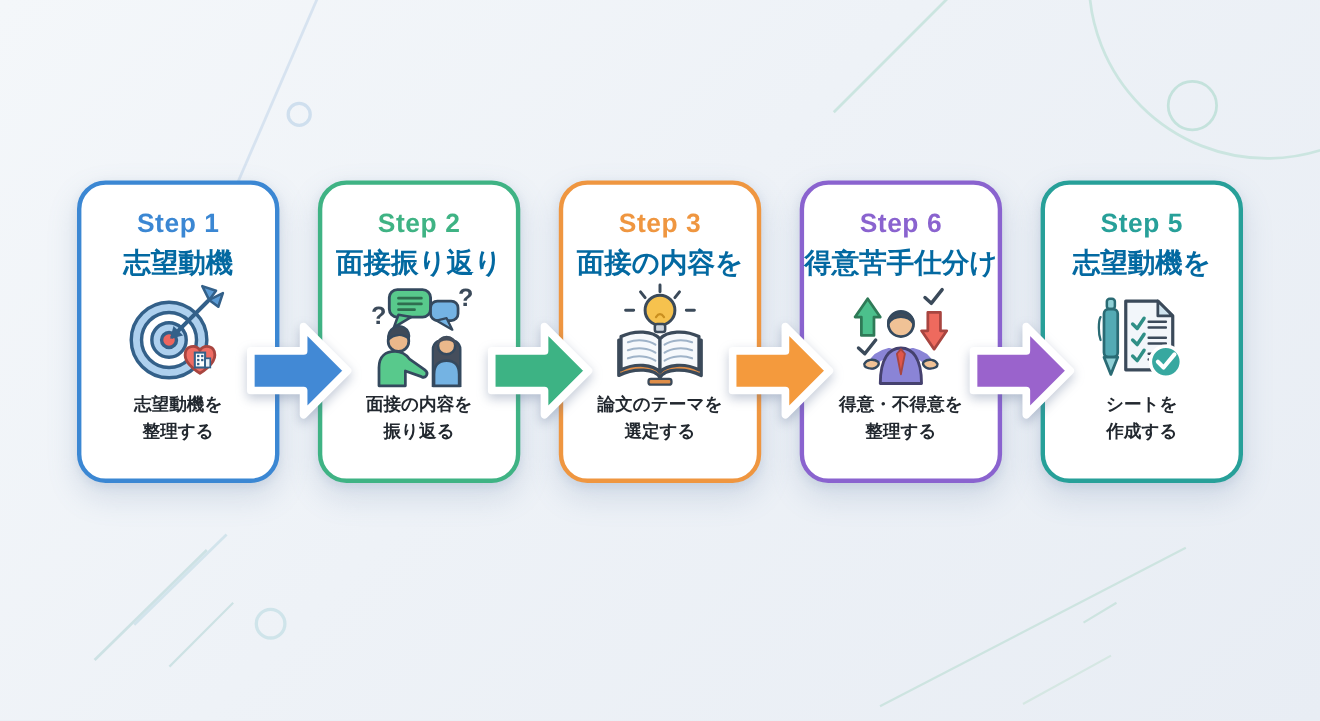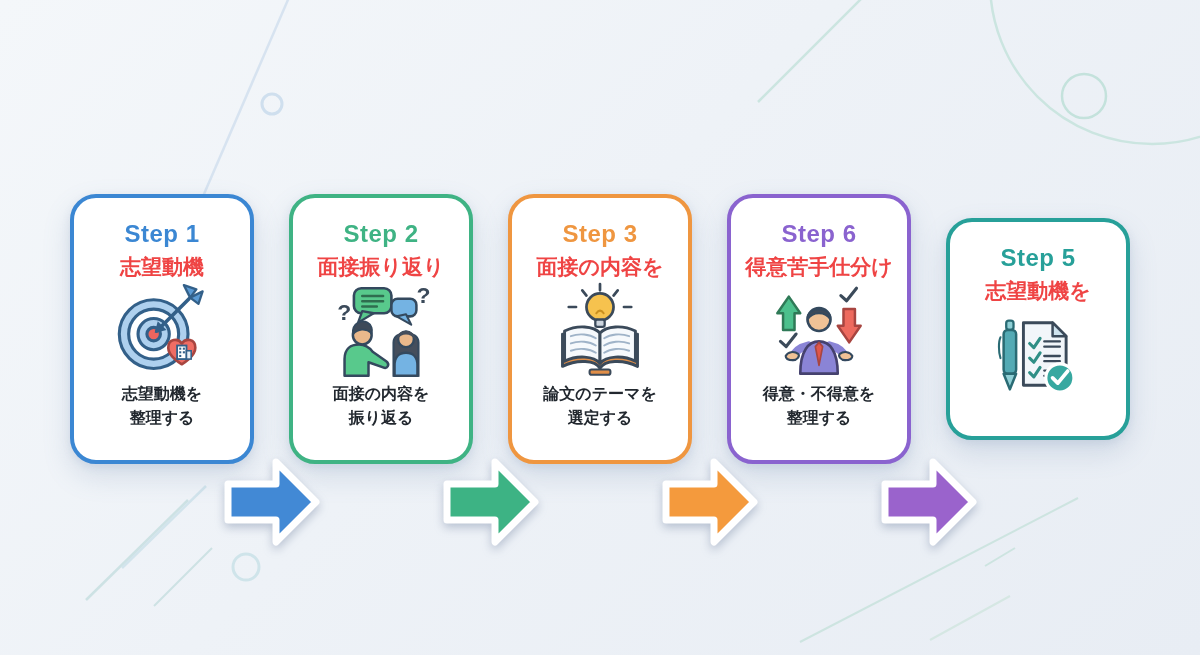--- a/index.html
+++ b/index.html
@@ -10,39 +10,39 @@
   .stage{
     position:relative;
     width:1200px;height:655px;
     overflow:hidden;
     background:linear-gradient(135deg,#f4f7fa 0%,#eef2f7 45%,#e8edf4 100%);
   }
   .bg-decor{position:absolute;inset:0;pointer-events:none;}
   .cards-row{
     position:absolute;left:70px;top:164px;
     width:1060px;height:330px;
-    display:flex;align-items:center;
+    display:flex;align-items:flex-start;
   }
   .step-card{
     width:184px;flex:0 0 184px;
     background:#ffffff;
     border:4px solid var(--accent,#888);
     border-radius:26px;
     box-shadow:0 12px 28px rgba(96,124,165,0.20),0 3px 8px rgba(96,124,165,0.12);
     display:flex;flex-direction:column;align-items:center;
     padding:22px 4px 30px;box-sizing:border-box;
     position:relative;z-index:1;
   }
   .step-label{
     font-size:24px;font-weight:bold;color:var(--accent,#555);
     line-height:1.15;letter-spacing:0.5px;
   }
   .step-title{
     margin-top:6px;
-    font-size:21px;font-weight:bold;color:#ef4444;
+    font-size:25px;font-weight:bold;color:#0369a1;
     line-height:1.25;white-space:nowrap;
   }
   .step-iconwrap{
     flex:1;display:flex;align-items:center;justify-content:center;
     margin-top:2px;
   }
   .step-iconwrap svg{display:block;}
   .step-desc{
     font-size:16px;font-weight:bold;color:#22282f;
     text-align:center;line-height:1.5;white-space:nowrap;
@@ -227,16 +227,20 @@
           <path d="M40 36 L44 40 L50 31" stroke="#2f8f86" stroke-width="3" fill="none" stroke-linecap="round" stroke-linejoin="round"></path>
           <path d="M54 34 H69 M54 39 H69" stroke="#3b4a5a" stroke-width="2.2" stroke-linecap="round"></path>
           <path d="M40 50 L44 54 L50 45" stroke="#2f8f86" stroke-width="3" fill="none" stroke-linecap="round" stroke-linejoin="round"></path>
           <path d="M54 48 H69 M54 53 H69" stroke="#3b4a5a" stroke-width="2.2" stroke-linecap="round"></path>
           <path d="M40 64 L44 68 L50 59" stroke="#2f8f86" stroke-width="3" fill="none" stroke-linecap="round" stroke-linejoin="round"></path>
           <path d="M54 62 H69 M54 67 H69" stroke="#3b4a5a" stroke-width="2.2" stroke-linecap="round"></path>
           <circle cx="69" cy="69" r="13.5" fill="#37a8a0" stroke="#ffffff" stroke-width="3"></circle>
           <path d="M62 69 L67 74 L76.5 62.5" stroke="#ffffff" stroke-width="3.6" fill="none" stroke-linecap="round" stroke-linejoin="round"></path>
         </svg>
       </div>
+      <div class="step-desc">
+        <span>シートを</span><br>
+        <span>作成する</span>
+      </div>
     </div>
 
   </div>
 </div>
 
 </body></html>

